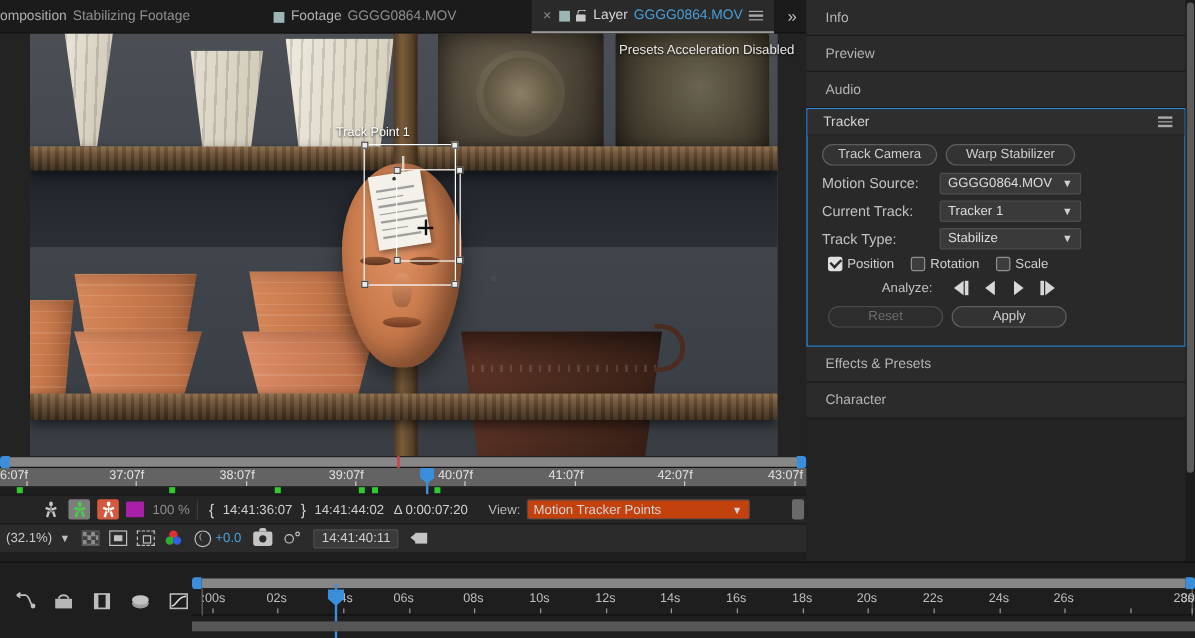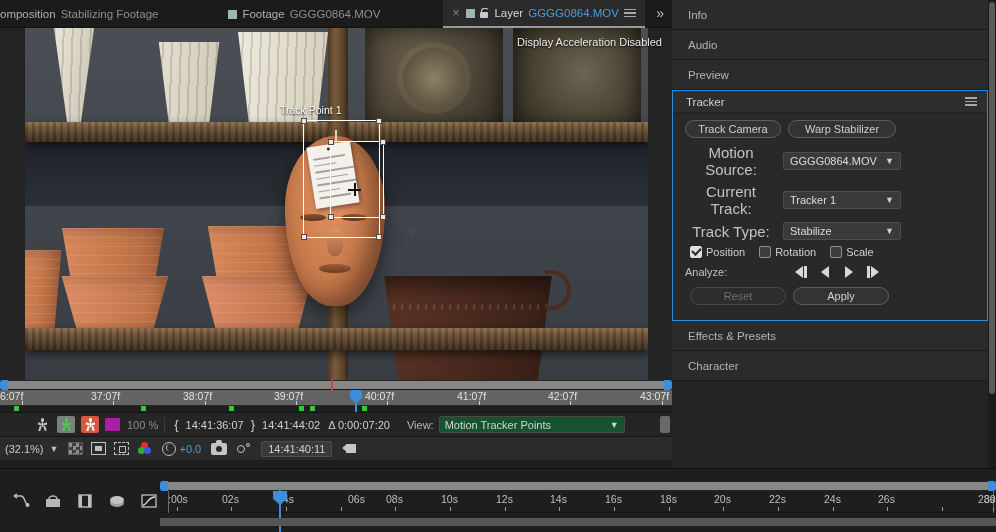--- a/index.html
+++ b/index.html
@@ -257,21 +257,21 @@
   .walk .b{left:5px;top:4px;width:1.6px;height:5px;}
   .walk .l1{left:2px;top:8px;width:1.6px;height:5px;transform:rotate(18deg);}
   .walk .l2{left:7px;top:8px;width:1.6px;height:5px;transform:rotate(-18deg);}
   .walk .a1{left:1px;top:5px;width:4px;height:1.5px;transform:rotate(22deg);}
   .walk .a2{left:6px;top:5px;width:4px;height:1.5px;transform:rotate(-22deg);}
   .pct{color:#8d8d8d;font-size:11px;margin-left:4px;}
   .brace{color:#cfcfcf;font-size:13px;padding:0 3px;}
   .tcbox{color:#cfcfcf;font-size:11px;padding:0 4px;}
   .lbl{color:#b8b8b8;font-size:11px;padding:0 5px;}
   .ddl{
-    height:17px; min-width:74px; background:#14532d; border:1px solid #4a4a4a;
+    height:17px; min-width:74px; background:#c2410c; border:1px solid #4a4a4a;
     border-radius:2px; display:flex;align-items:center;justify-content:space-between;
     padding:0 5px; color:#d2d2d2; font-size:11px;
   }
   .ddl .cv{margin-left:8px;color:#cfcfcf;font-size:9px;}
   .zoombox{display:flex;align-items:center;gap:6px;padding-left:5px;color:#c9c9c9;font-size:11px;}
   .checker{
     width:15px;height:13px;
     background:
       conic-gradient(#3f3f3f 0 25%,#8d8d8d 0 50%,#3f3f3f 0 75%,#8d8d8d 0) 0 0/7px 7px;
     border:1px solid #5b5b5b;
@@ -323,38 +323,38 @@
   .rowbtns{ display:flex; gap:7px; margin-bottom:6px; }
   .pill{
     height:18px; border:1px solid #5e5e5e; border-radius:9px;
     background:#333; color:#cfcfcf; font-size:11px;
     display:flex; align-items:center; justify-content:center; padding:0 10px;
     white-space:nowrap;
   }
   .pill.w1{width:96px;} .pill.w2{width:108px;}
   .pill.disabled{ color:#6d6d6d; border-color:#4a4a4a; background:#2d2d2d; }
   .frow{ display:flex; align-items:center; margin-bottom:5px; }
-  .flabel{ font-size:15px; color:#c2c2c2; text-align:center; }
+  .flabel{ font-size:12px; color:#c2c2c2; text-align:left; }
   .fw { width:92px; margin-right:6px; }
   .sel{
     height:18px; background:#3a3a3a; border:1px solid #4e4e4e; border-radius:2px;
     display:flex;align-items:center;justify-content:space-between;
     padding:0 6px; color:#dcdcdc; font-size:11px; width:118px;
   }
   .sel .cv{font-size:9px;color:#cfcfcf;}
   .cbrow{ display:flex; align-items:center; gap:4px; margin:6px 0 5px 5px; }
   .cb{ width:12px;height:12px;border:1px solid #8f8f8f;background:#3d3d3d;border-radius:2px;
        display:flex;align-items:center;justify-content:center;}
   .cb.on{ background:#e0e0e0;border-color:#e0e0e0;}
   .cb.on::after{content:"";width:7px;height:4px;border-left:2px solid #2a2a2a;border-bottom:2px solid #2a2a2a;transform:rotate(-45deg) translate(1px,-1px);}
   .cbl{ font-size:11px;color:#cfcfcf;margin-right:10px;}
   .mtrow{ font-size:11px; color:#c2c2c2; margin:4px 0 6px 4px; }
   .mtrow b{ color:#d8d8d8; font-weight:normal; margin-left:4px;}
   .anrow{ display:flex;align-items:center; margin:6px 0 7px 0; }
-  .anlabel{ width:92px; margin-right:12px; font-size:11px;color:#c2c2c2;}
+  .anlabel{ width:92px; text-align:right; margin-right:12px; font-size:11px;color:#c2c2c2;}
   .anbtn{ width:24px;height:16px;display:flex;align-items:center;justify-content:center;gap:1px;}
   .tri-l{width:0;height:0;border-top:6px solid transparent;border-bottom:6px solid transparent;border-right:8px solid #d8d8d8;}
   .tri-r{width:0;height:0;border-top:6px solid transparent;border-bottom:6px solid transparent;border-left:8px solid #d8d8d8;}
   .barv{width:2.5px;height:12px;background:#d8d8d8;}
   .scroll-col{
     position:absolute; left:988px; top:0; width:8px; height:468px; background:#1c1c1c;
   }
   .scroll-col .th{position:absolute;left:1px;top:2px;width:6px;height:392px;background:#5b5b5b;border-radius:3px;}
 
   
@@ -476,21 +476,21 @@
           <div class="ln s"></div>
           <div class="ln m"></div>
         </div>
       </div>
 
       <div class="shelf shelf2">
           <div class="grain"></div>
         </div>
     </div>
 
-    <div class="hud-accel">Display Acceleration Disabled</div>
+    <div class="hud-accel">Presets Acceleration Disabled</div>
 
     <div class="tp-label">Track Point 1</div>
     <div class="tp-outer">
       <div class="hnd" style="left:-3px;top:-3px"></div>
       <div class="hnd" style="right:-3px;top:-3px"></div>
       <div class="hnd" style="left:-3px;bottom:-3px"></div>
       <div class="hnd" style="right:-3px;bottom:-3px"></div>
     </div>
     <div class="tp-inner">
       <div class="hnd" style="left:-3px;top:-3px"></div>
@@ -627,24 +627,24 @@
         <i></i>
       </div>
   </div>
 
   <div class="rpanel">
 
     <div class="collapsed">
       <span>Info</span>
     </div>
     <div class="collapsed">
+      <span>Preview</span>
+    </div>
+    <div class="collapsed">
       <span>Audio</span>
-    </div>
-    <div class="collapsed">
-      <span>Preview</span>
     </div>
 
     <div class="tracker">
       <div class="tracker-hdr">
         <span>Tracker</span>
         <span class="menu-ic">
             <i></i>
             <i></i>
             <i></i>
           </span>
@@ -770,21 +770,21 @@
 
     <div class="tl-ruler" id="tl-ruler">
       <div class="edge" style="left:8px"></div>
       <div class="edge" style="right:2px"></div>
     <span class="tk" style="left: 8px;">:00s</span>
         <span class="tkmark" style="left: 17px;"></span>
         <span class="tk" style="left: 62px;">02s</span>
         <span class="tkmark" style="left: 71px;"></span>
         <span class="tk" style="left: 117px;">04s</span>
         <span class="tkmark" style="left: 126px;"></span>
-        <span class="tk" style="left: 188px;">06s</span>
+        <span class="tk" style="left: 168px;">06s</span>
         <span class="tkmark" style="left: 181px;"></span>
         <span class="tk" style="left: 226px;">08s</span>
         <span class="tkmark" style="left: 235px;"></span>
         <span class="tk" style="left: 281px;">10s</span>
         <span class="tkmark" style="left: 290px;"></span>
         <span class="tk" style="left: 336px;">12s</span>
         <span class="tkmark" style="left: 345px;"></span>
         <span class="tk" style="left: 390px;">14s</span>
         <span class="tkmark" style="left: 399px;"></span>
         <span class="tk" style="left: 445px;">16s</span>

